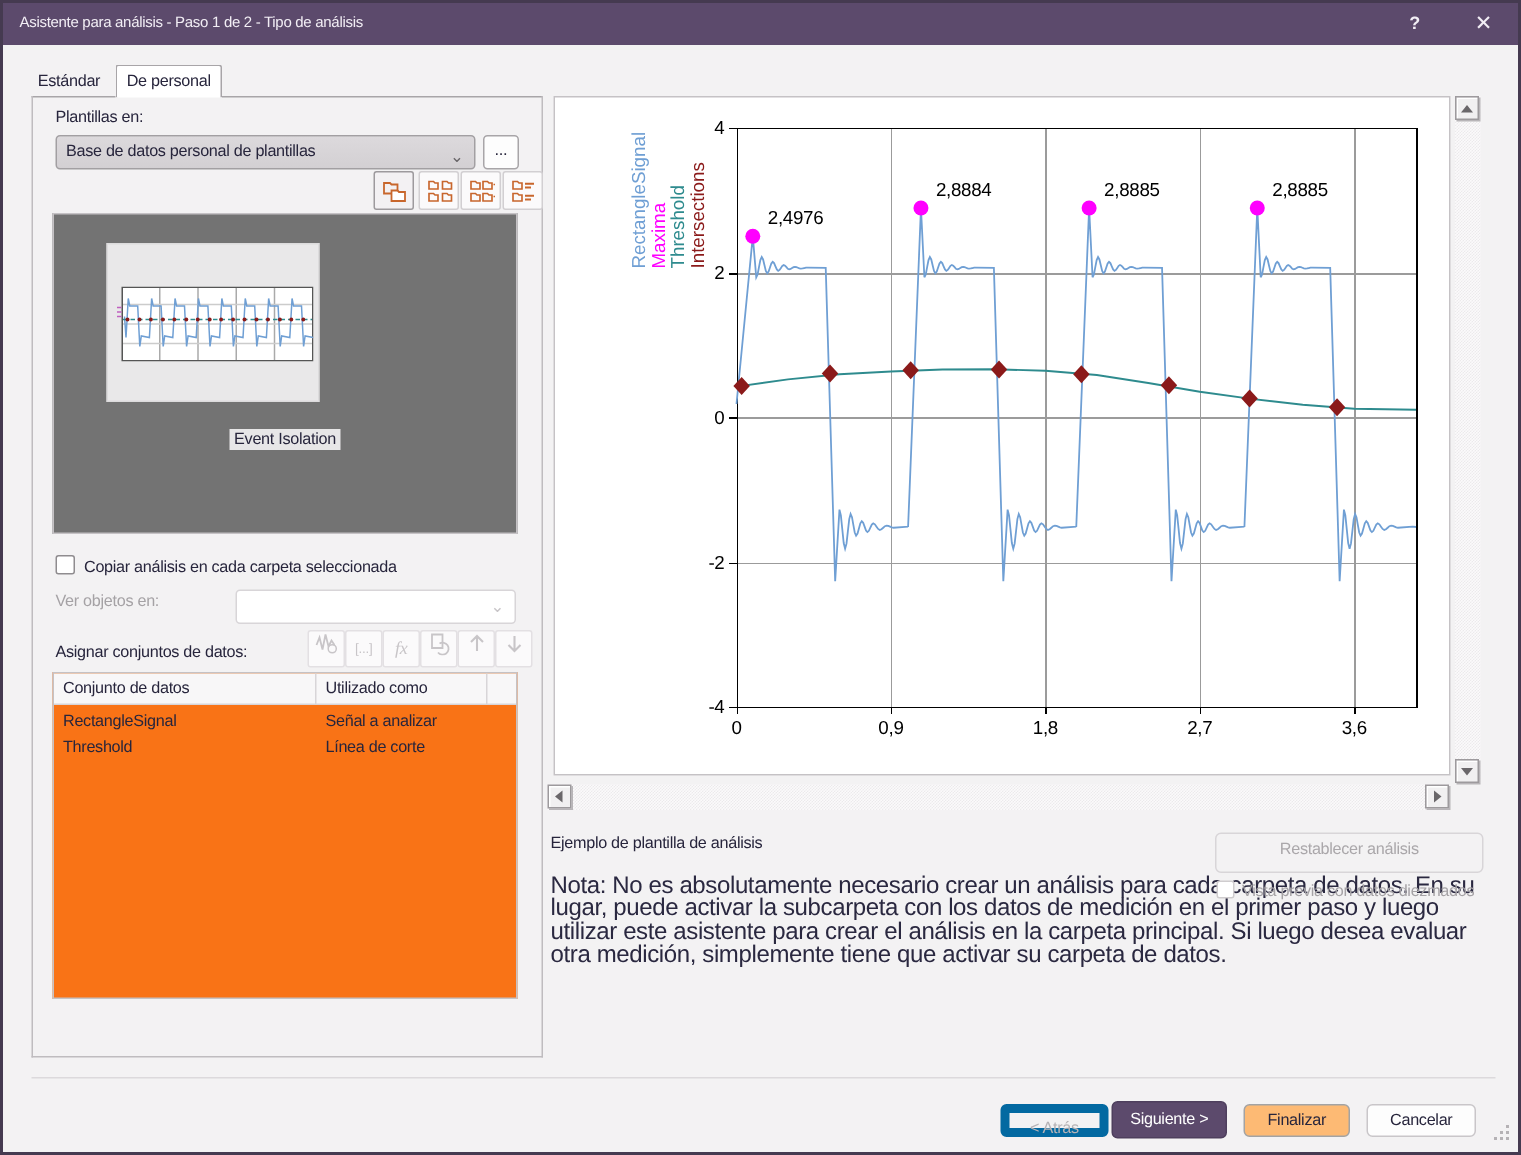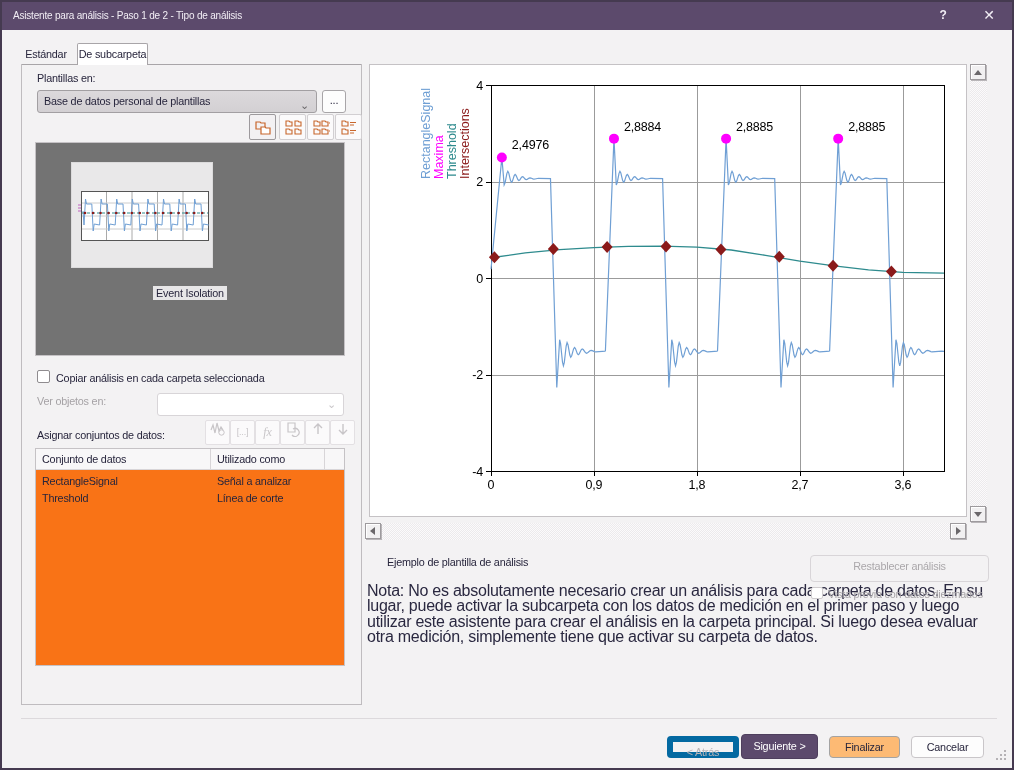--- a/index.html
+++ b/index.html
@@ -65,21 +65,21 @@
 <body>
 
 <div class="window">
   <div class="titlebar">
     <span class="title">Asistente para análisis - Paso 1 de 2 - Tipo de análisis</span>
     <span class="tb-help">?</span>
     <span class="tb-close">✕</span>
   </div>
 
   <div class="tab tab-standard">Estándar</div>
-  <div class="tab tab-template">De subcarpeta</div>
+  <div class="tab tab-template">De personal</div>
 
   <div class="panel-topline-l"></div>
   <div class="panel-topline-r"></div>
   <div class="left-panel"></div>
 
   <div class="lbl" style="left:35px; top:70px;">Plantillas en:</div>
   <div class="combo">
     <span>Base de datos personal de plantillas</span>
     <span class="chev">⌄</span>
   </div>
@@ -265,21 +265,21 @@
   </div>
   <div class="hsb">
     <div class="sb-btn" style="left:0; top:0;">
         <i class="ar ar-left"></i>
       </div>
     <div class="sb-btn" style="left:585px; top:0;">
         <i class="ar ar-right"></i>
       </div>
   </div>
 
-  <div class="lbl" style="left:365px; top:554px;margin-left:20px;">Ejemplo de plantilla de análisis</div>
+  <div class="lbl" style="left:365px; top:554px;">Ejemplo de plantilla de análisis</div>
   <div class="note">Nota: No es absolutamente necesario crear un análisis para cada carpeta de datos. En su
 lugar, puede activar la subcarpeta con los datos de medición en el primer paso y luego
 utilizar este asistente para crear el análisis en la carpeta principal. Si luego desea evaluar
 otra medición, simplemente tiene que activar su carpeta de datos.</div>
   <div class="btn-reset">Restablecer análisis</div>
   <div class="checkbox" style="left:809px; top:585px; width:12px; height:12px; border-color:#cfccce;"></div>
   <div class="lbl-dis" style="left:826px; top:586px;">Vista previa con datos diezmados</div>
 
   <div class="sep"></div>
   <div class="fbtn btn-back">&lt; Atrás</div>

